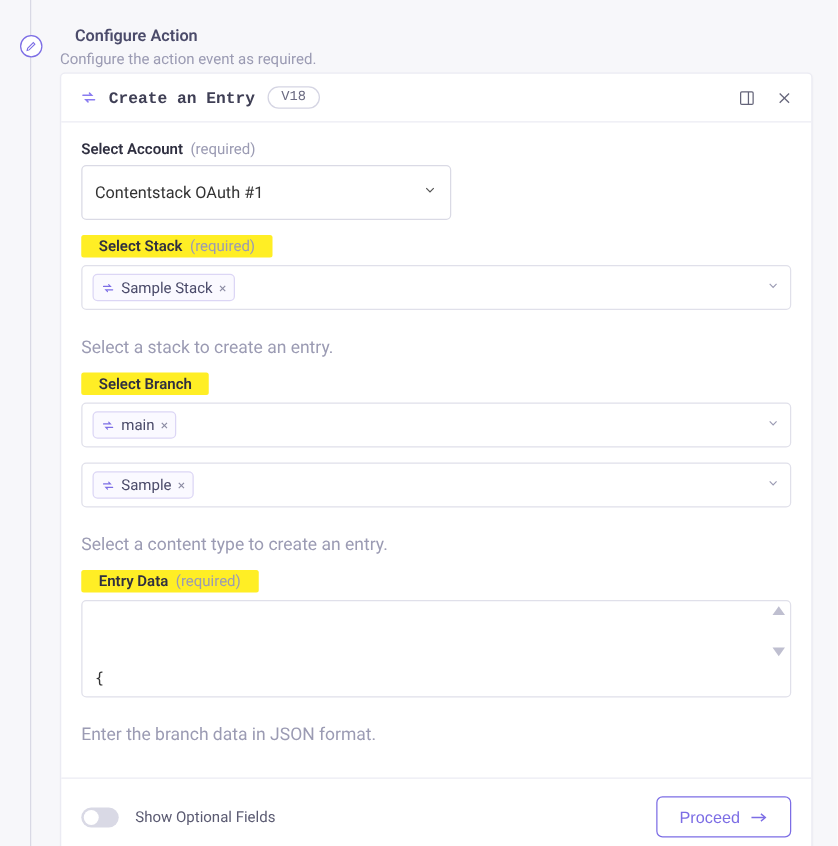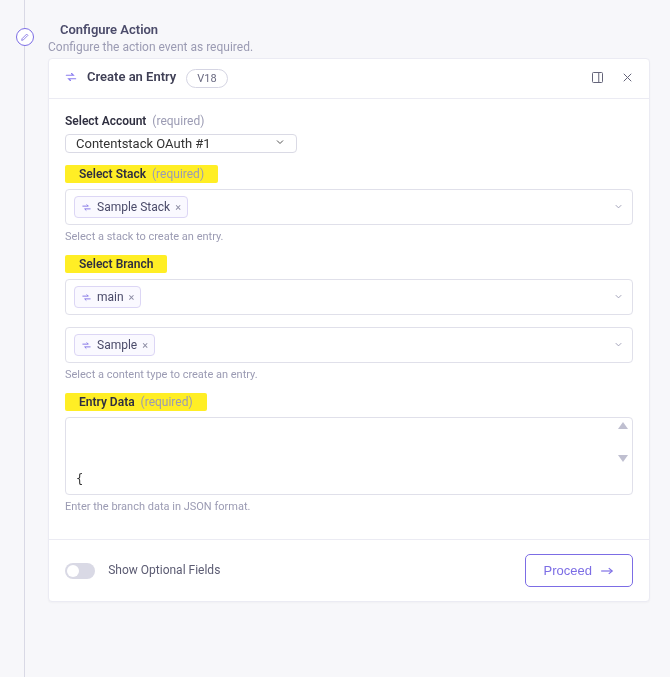--- a/index.html
+++ b/index.html
@@ -49,22 +49,24 @@
     left: 48px;
     right: 20px;
     top: 58px;
     background: #fff;
     border: 1px solid #ebebf3;
     border-radius: 4px;
     box-shadow: 0 1px 2px rgba(0,0,0,.03);
   }
   .card-top {
     display: flex;
+    align-items: center;
     padding: 10px 14px;
     border-bottom: 1px solid #ebebf3;
+    font-family: Liberation Mono, monospace;
   }
   .flip-icon {
     width: 16px; height: 16px; margin-right: 8px;
     display:flex; align-items:center; justify-content:center;
   }
   .flip-icon svg { width:14px; height:14px; }
   .card-title { font-weight: 600; color: #3f3f55; font-size: 13px; }
   .pill {
     margin-left: 10px;
     border: 1px solid #d5d5e3;
@@ -81,27 +83,27 @@
   .section { padding: 0 10px 12px 10px; }
 
   .lbl { font-size: 12px; margin-bottom: 6px; display:inline-block; }
   .lbl-main { color:#2f2f40; font-weight:600; }
   .lbl .req { color:#9b9bb3; font-weight:400; margin-left:3px;text-align:center; }
   .hi { background: #ffee25; padding: 2px 14px; border-radius:2px; }
 
   .select-box {
     border: 1px solid #dadae5;
     border-radius: 4px;
-    padding: 1px 10px;
+    padding: 13px 10px;
     display:flex;
     align-items:center;
     justify-content:space-between;
     font-size: 13px;
     color:#333;
-    width: 232px;
+    width: 296px;
     cursor:pointer;
   }
   .select-box .chev svg { width:12px; height:12px; stroke:#555; fill:none; stroke-width:2; }
 
   .tag-field {
     border:1px solid #e0e0ea;
     border-radius:4px;
     padding:6px 8px;
     display:flex;
     align-items:center;
@@ -116,21 +118,21 @@
     background:#faf9ff;
     border-radius:4px;
     padding:3px 6px;
     font-size:12px;
     color:#4b4b6a;
   }
   .tag-chip .cs-ic { width:11px; height:11px; color:#7c6de5; }
   .tag-chip .x { color:#8b8ba3; font-size:11px; cursor:pointer; }
   .tag-field .chev-s svg { width:11px; height:11px; stroke:#9b9bb3; fill:none; stroke-width:2; }
 
-  .helper { color:#9b9bb3; font-size:11px; margin-top:5px; }
+  .helper { color:#9b9bb3; font-size:14px; margin-top:22px; }
 
   .code-block {
     border:1px solid #e0e0ea;
     border-radius:4px;
     padding:8px 10px;
     font-family: ui-monospace, Menlo, Consolas, monospace;
     font-size:12px;
     color:#333;
     line-height:1.8;
     height:78px;

